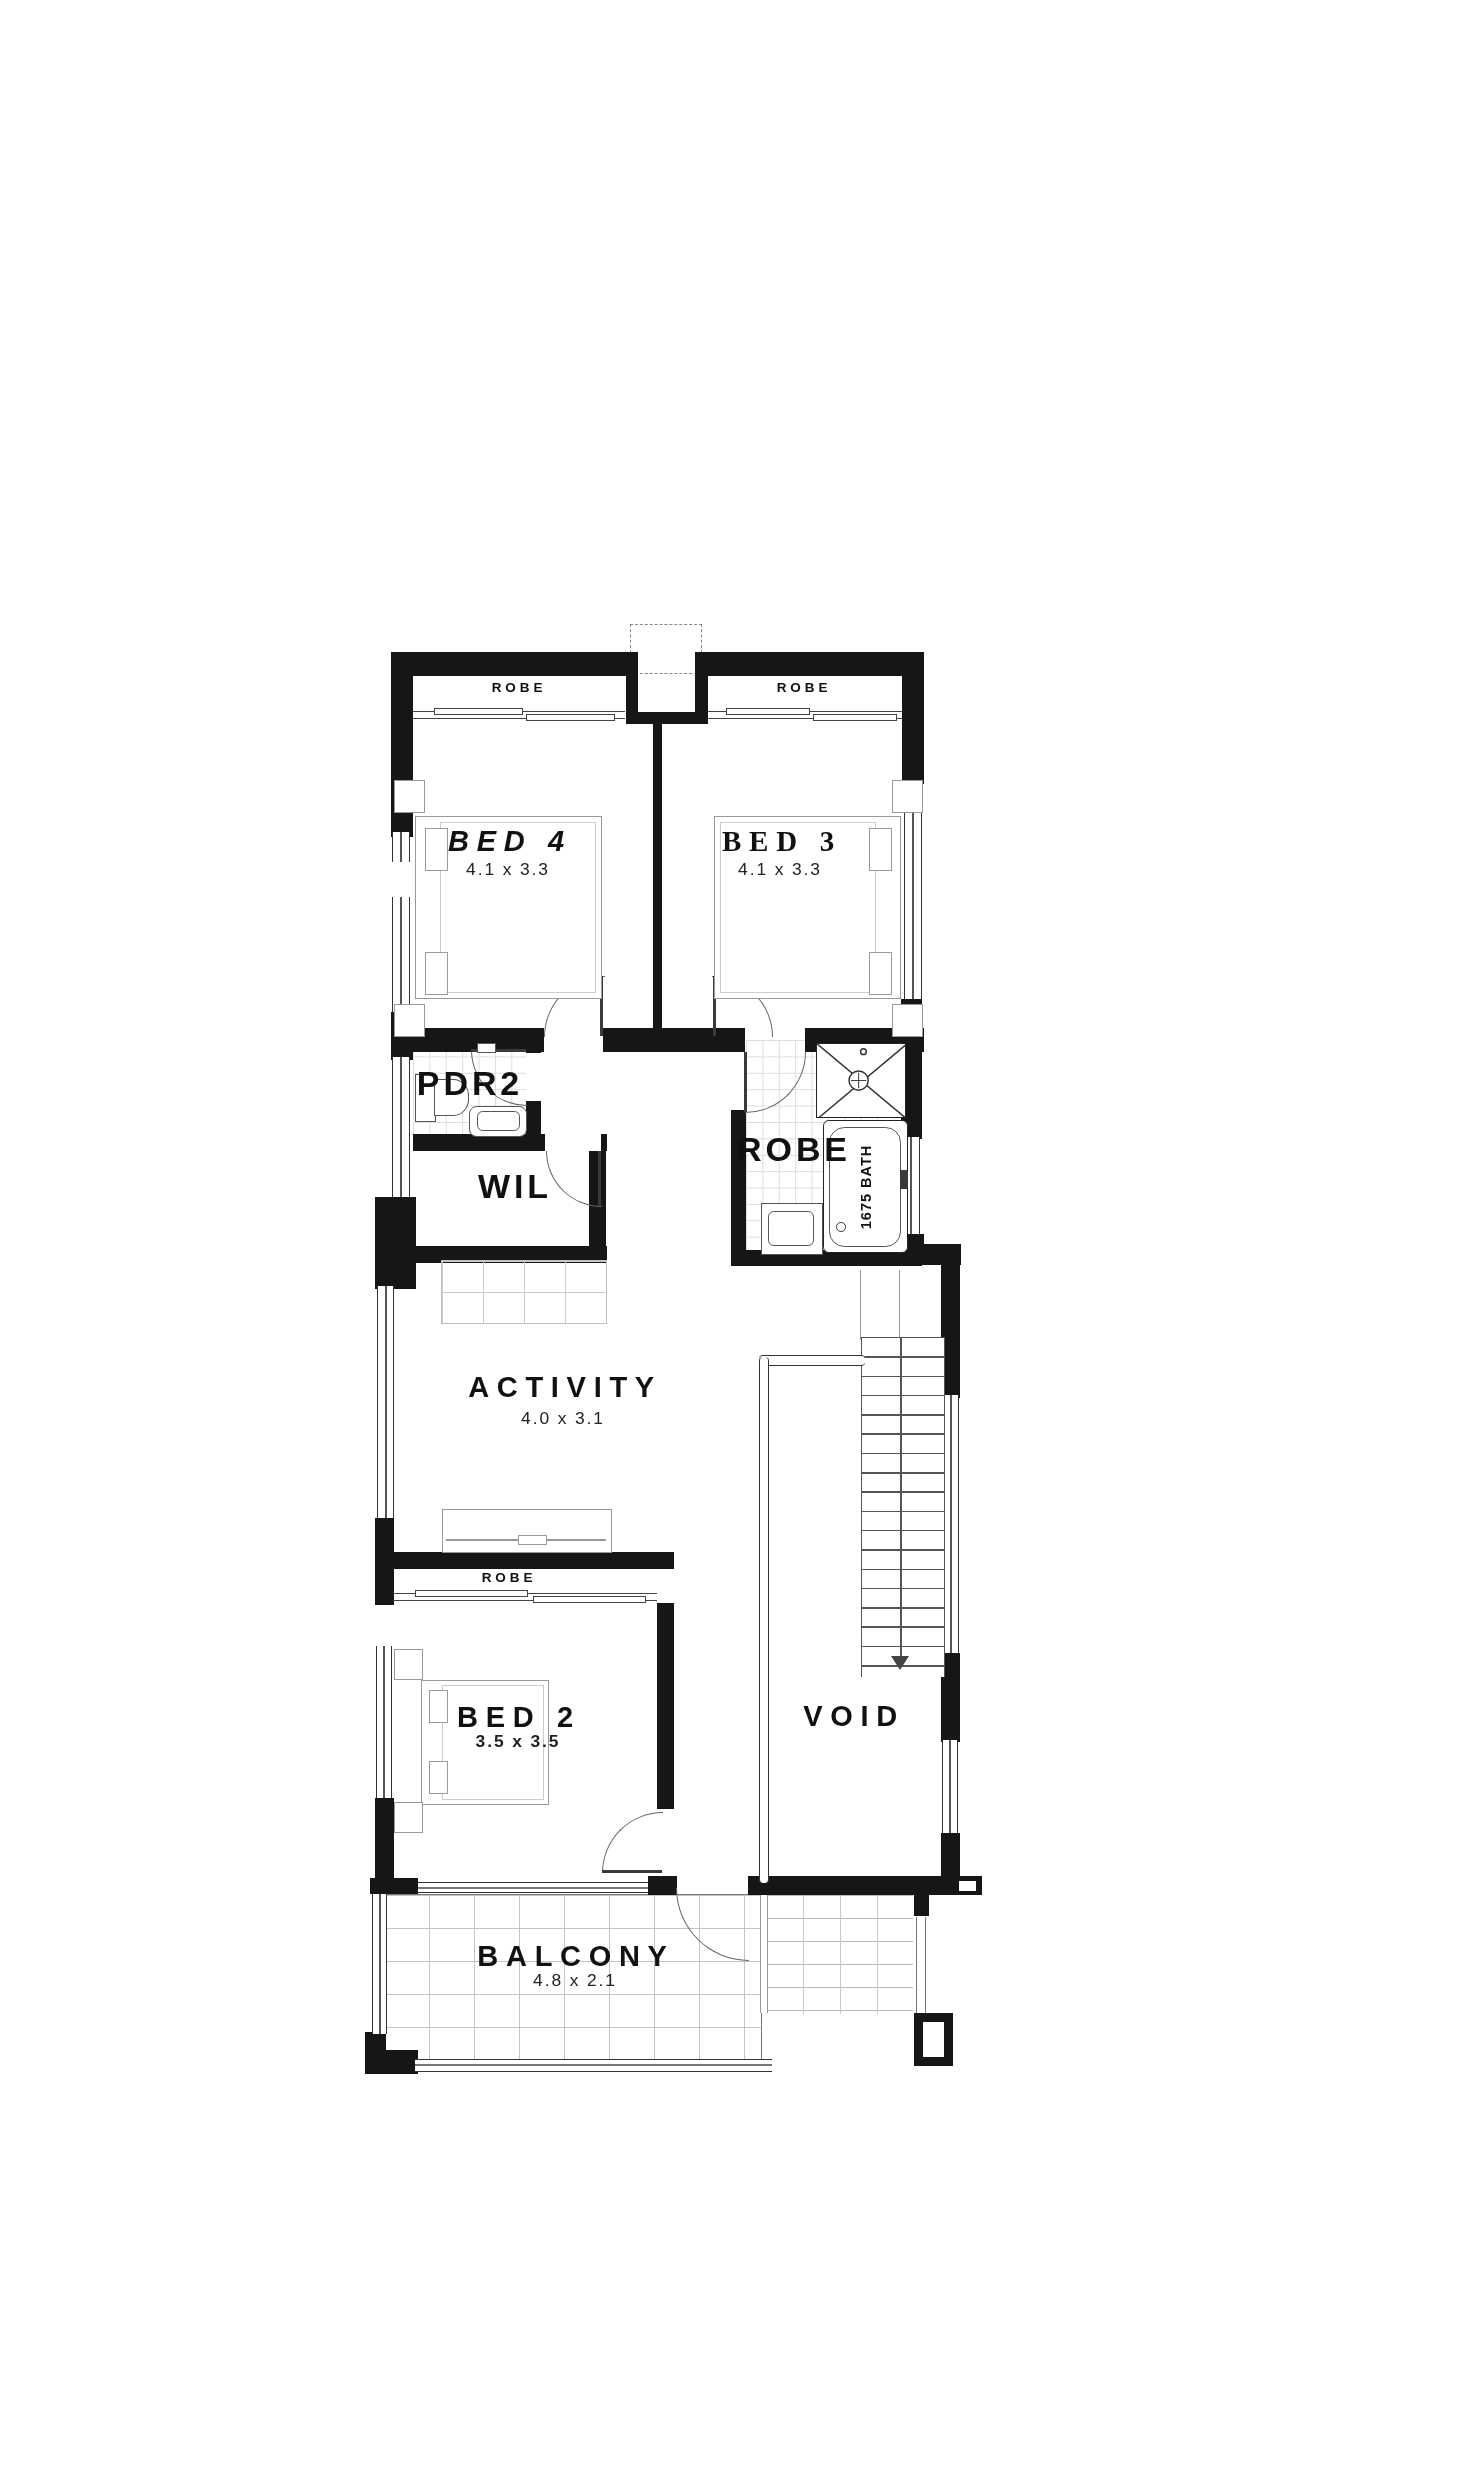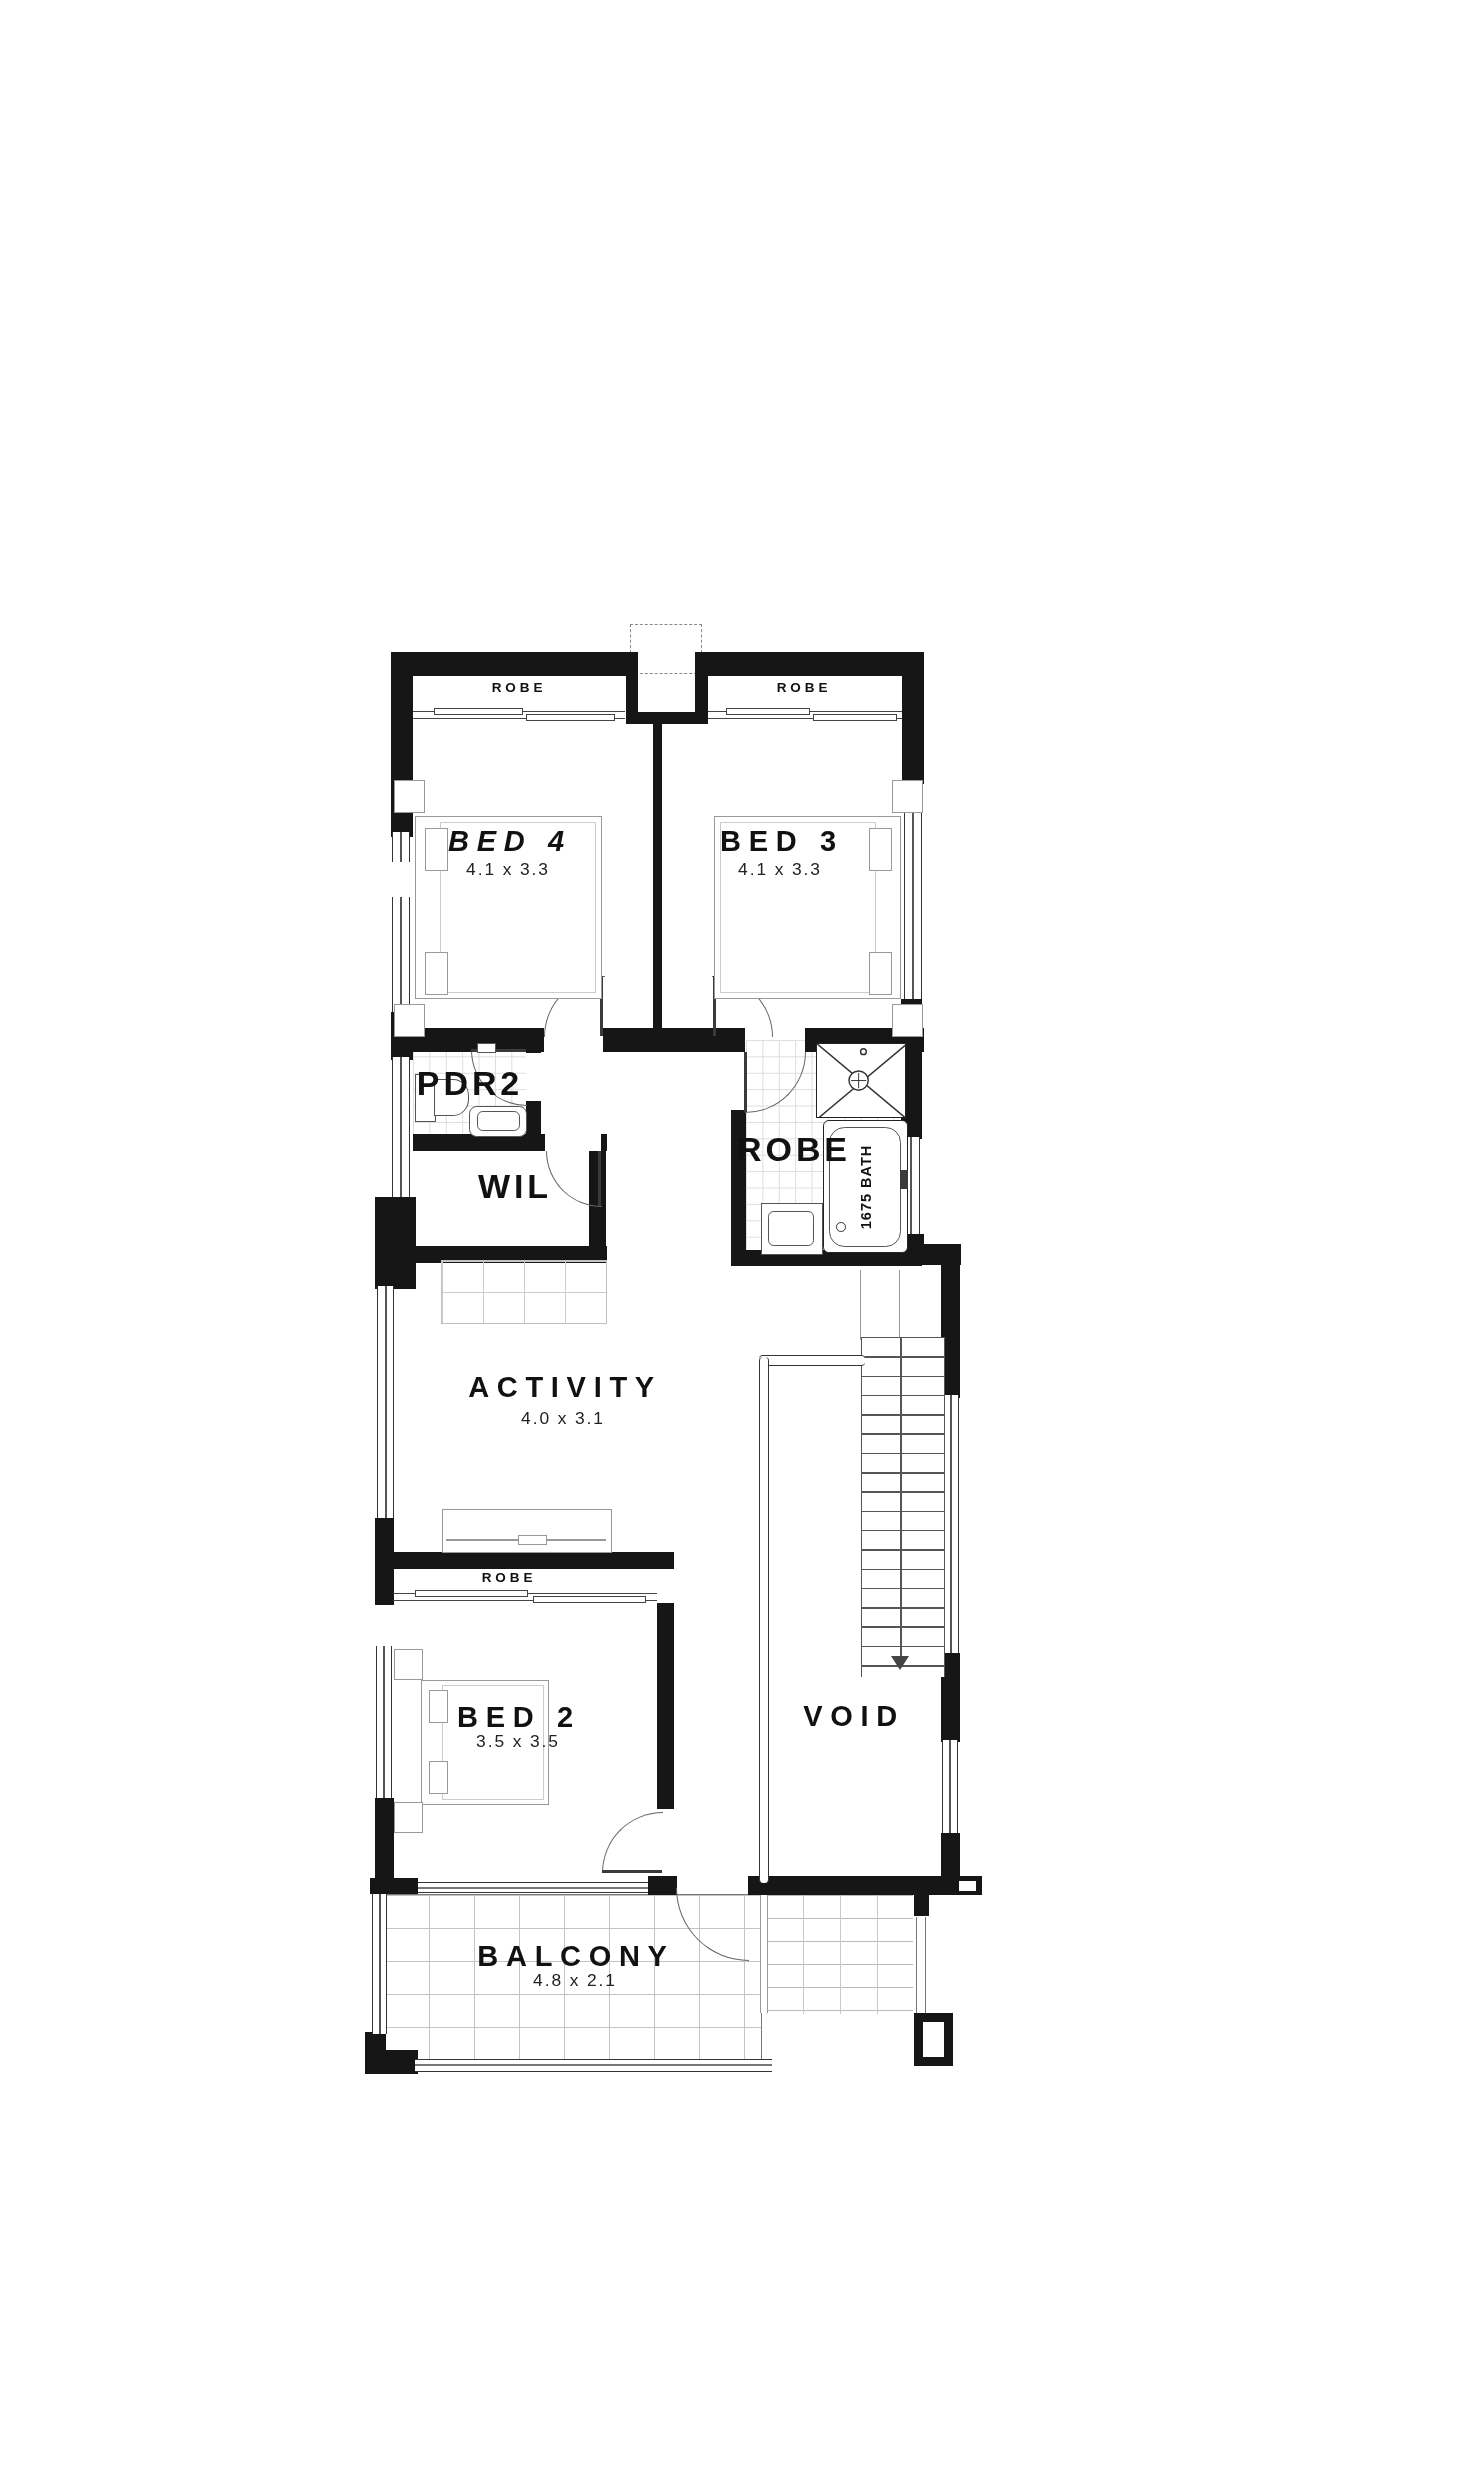--- a/index.html
+++ b/index.html
@@ -215,32 +215,32 @@
   <div class="lbl vert bathtxt" style="left:866px;top:1187px;">1675 BATH</div>
   <div class="furn2" style="left:761px;top:1203px;width:60px;height:50px;"></div>
   <div class="abs" style="left:768px;top:1211px;width:44px;height:33px;border:1px solid #555;border-radius:5.8px;background:#fff;"></div>
 
   <div class="lbl robe" style="left:519px;top:687px;">ROBE</div>
   <div class="lbl robe" style="left:804px;top:687px;">ROBE</div>
   <div class="lbl robe" style="left:509px;top:1577px;">ROBE</div>
 
   <div class="lbl room-lg" style="left:510px;top:841px;font-style:italic;">BED 4</div>
   <div class="lbl dims" style="left:508px;top:869px;">4.1 x 3.3</div>
-  <div class="lbl room-lg" style="left:782px;top:841px;">BED 3</div>
+  <div class="lbl room-lg" style="left:782px;top:841px;font-family:Liberation Serif, serif;">BED 3</div>
   <div class="lbl dims" style="left:780px;top:869px;">4.1 x 3.3</div>
 
   <div class="lbl room-sm" style="left:470px;top:1083px;">PDR2</div>
   <div class="lbl room-sm" style="left:515px;top:1186px;">WIL</div>
   <div class="lbl room-sm" style="left:794px;top:1149px;">ROBE</div>
 
   <div class="lbl room-lg" style="left:565px;top:1387px;">ACTIVITY</div>
   <div class="lbl dims" style="left:563px;top:1418px;">4.0 x 3.1</div>
 
   <div class="lbl room-lg" style="left:519px;top:1717px;">BED 2</div>
-  <div class="lbl dims" style="left:518px;top:1741px;">3.5 x 3.5</div>
+  <div class="lbl dims" style="left:518px;top:1741px;font-weight:bold;">3.5 x 3.5</div>
 
   <div class="lbl room-lg" style="left:854px;top:1716px;">VOID</div>
 
   <div class="lbl room-lg" style="left:576px;top:1956px;">BALCONY</div>
   <div class="lbl dims" style="left:575px;top:1980px;">4.8 x 2.1</div>
 
 </div>
 
 
 </body></html>

